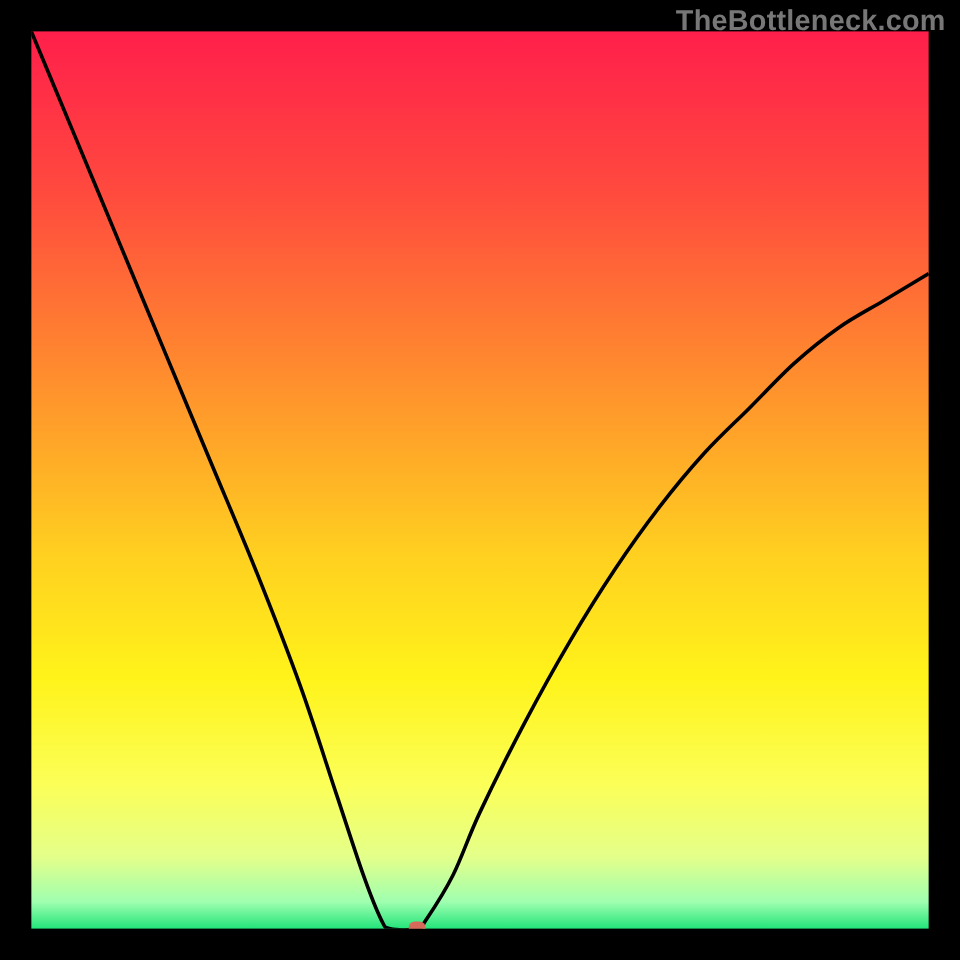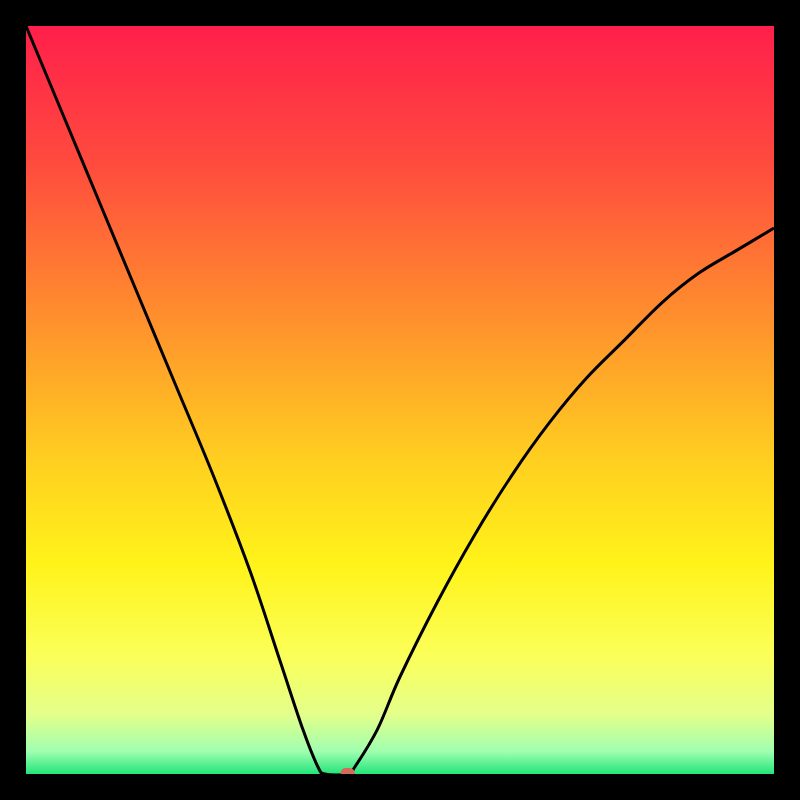--- a/index.html
+++ b/index.html
@@ -36,20 +36,21 @@
   }
   svg {
     display: block;
   }
 </style>
 </head>
 <body>
 
 <div class="container">
 
+  <div class="watermark">TheBottleneck.com</div>
 
   <div class="plot-frame">
     <svg id="chart-svg" width="748" height="748" viewBox="0 0 748 748">
       <defs>
         <linearGradient id="bg-grad" x1="0" y1="0" x2="0" y2="1">
             <stop offset="0%" stop-color="#ff1f4b"></stop>
             <stop offset="18%" stop-color="#ff4a3e"></stop>
             <stop offset="38%" stop-color="#ff8c2e"></stop>
             <stop offset="57.99999999999999%" stop-color="#ffcf20"></stop>
             <stop offset="72%" stop-color="#fff31a"></stop>

